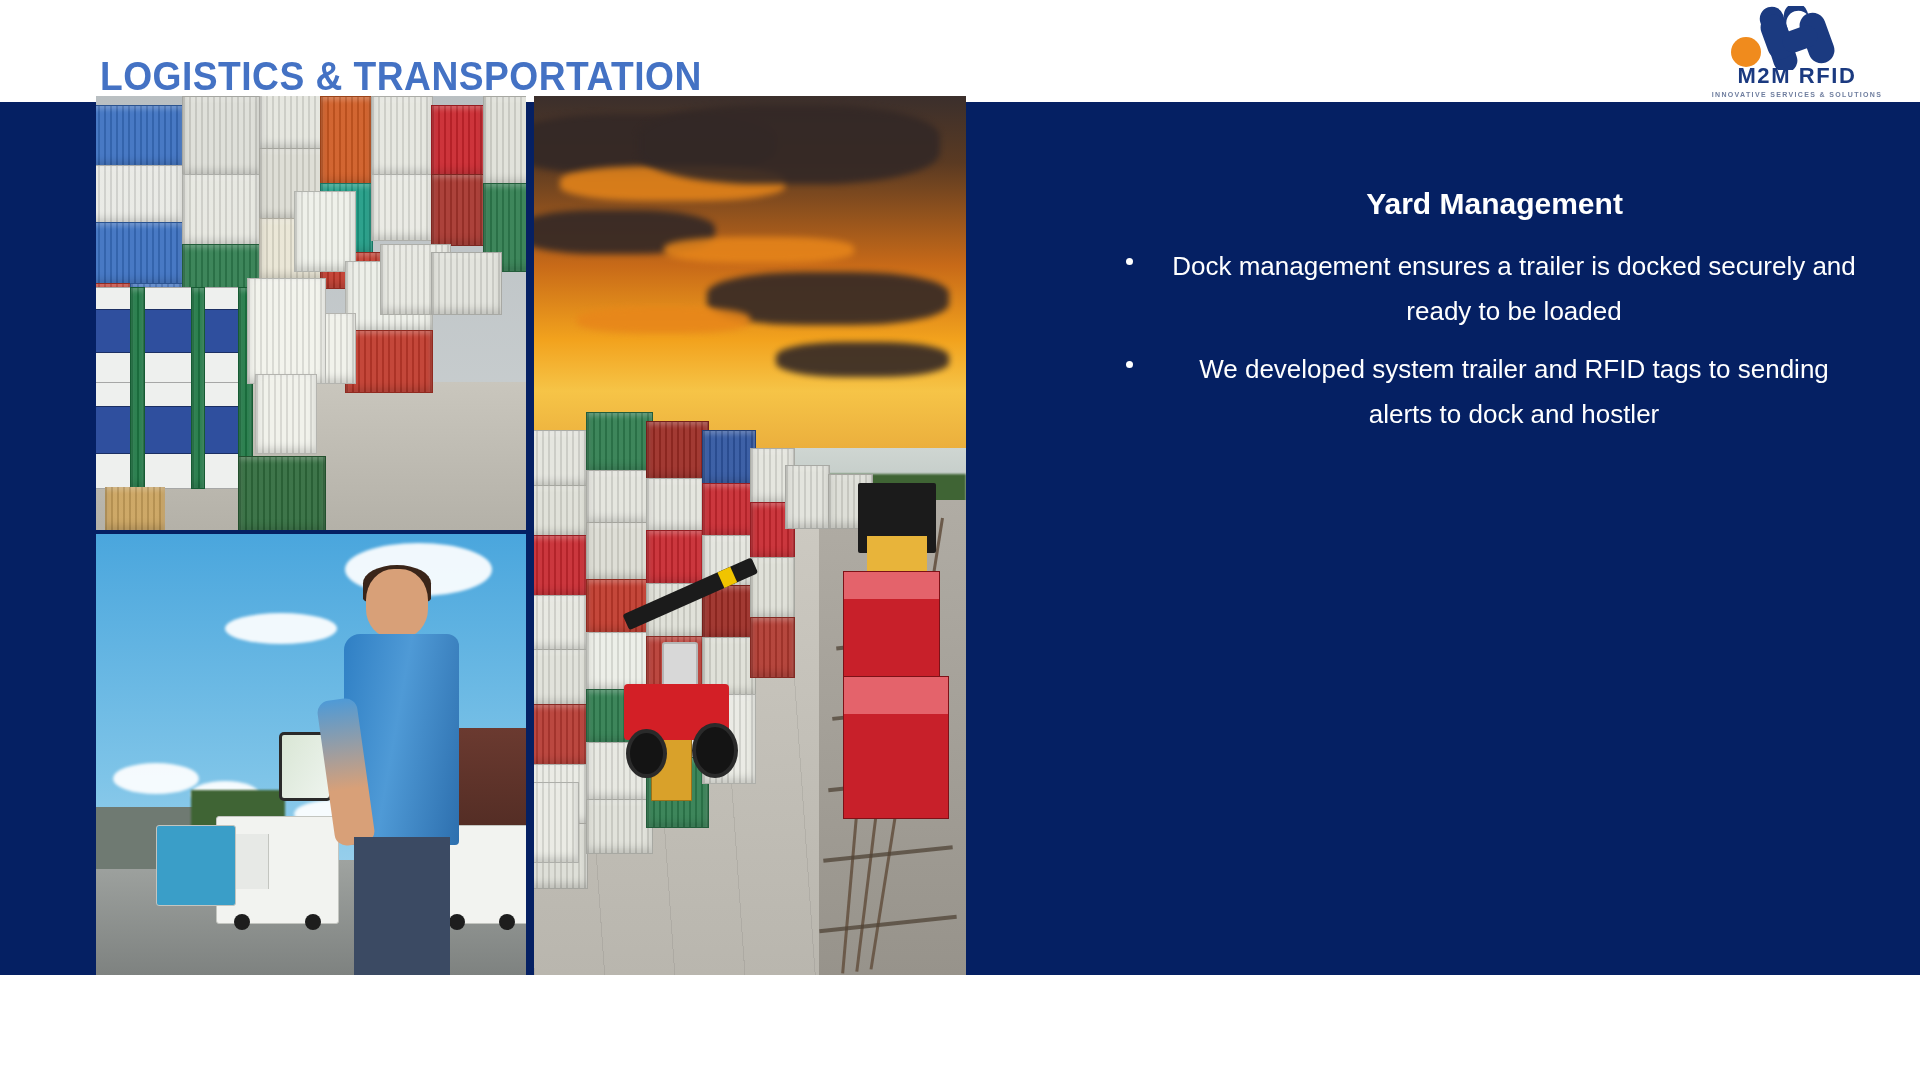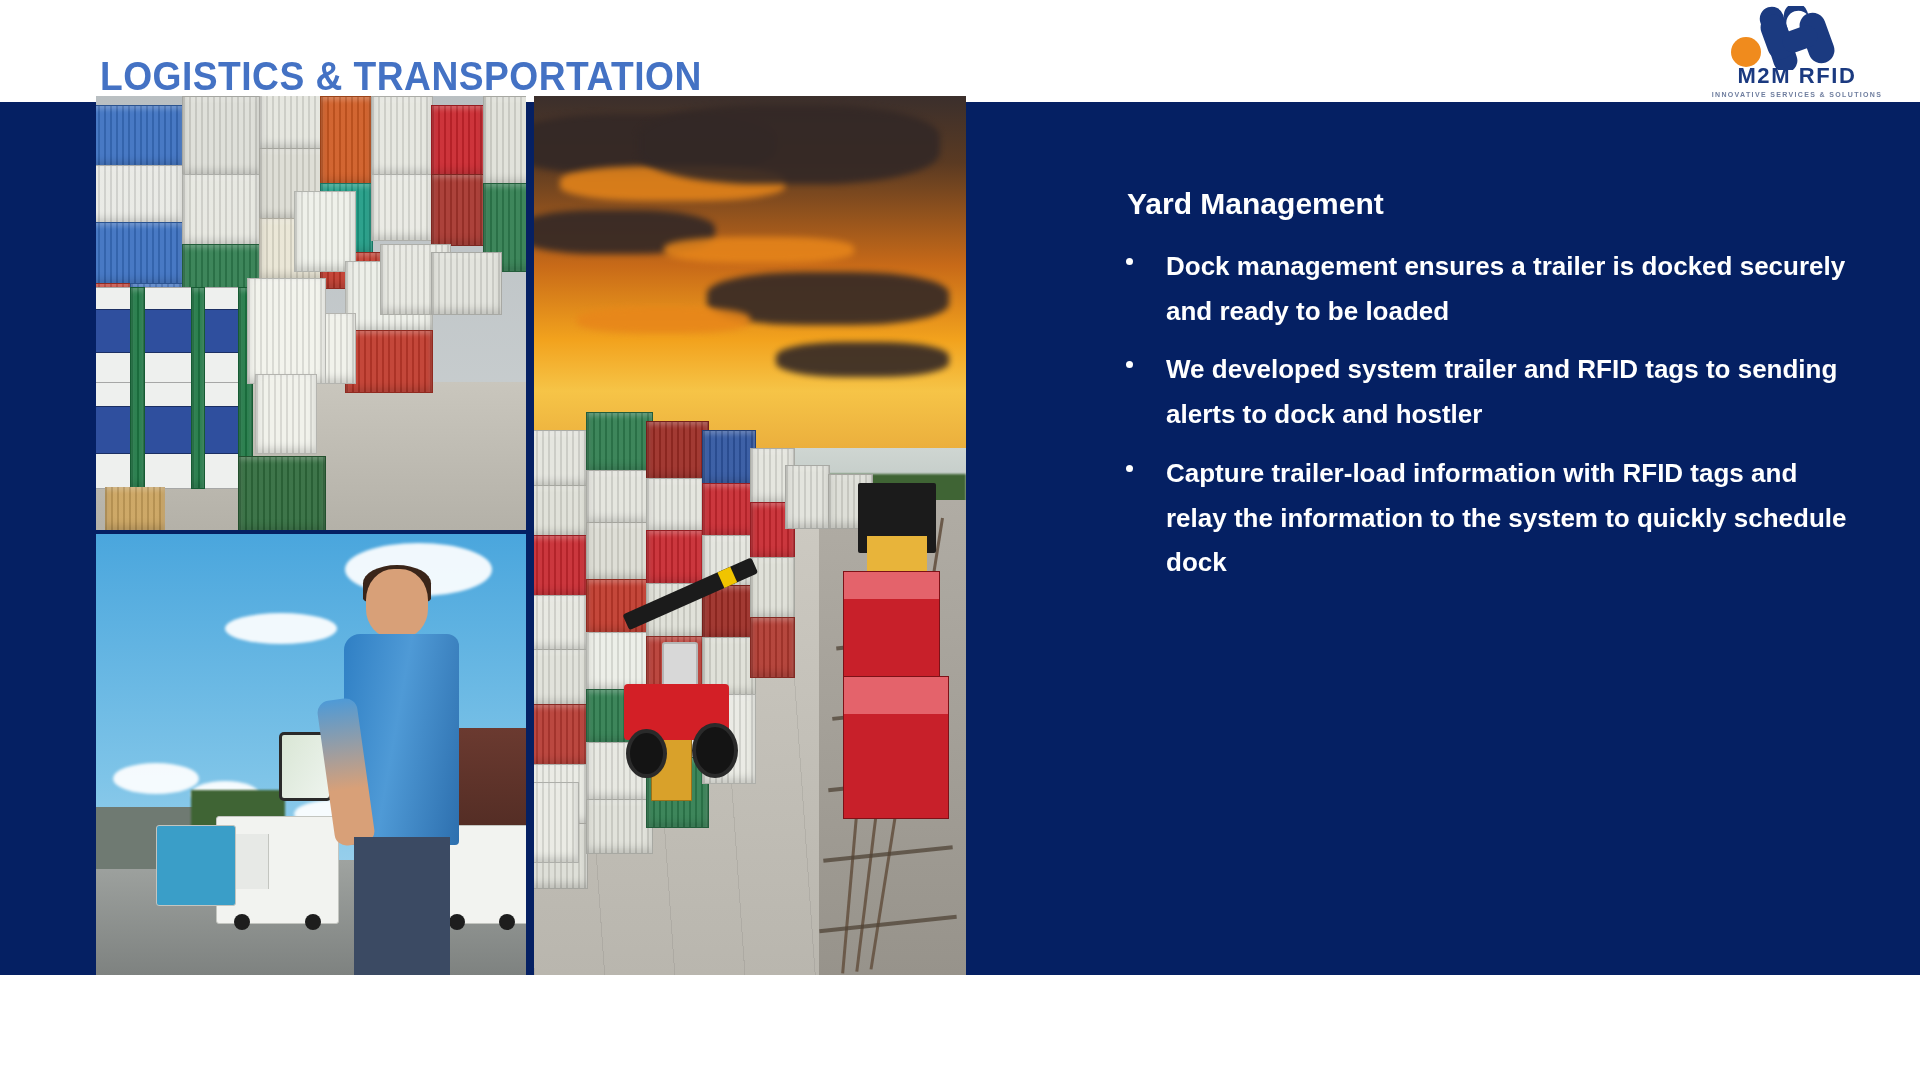--- a/index.html
+++ b/index.html
@@ -107,29 +107,29 @@
   .rs-body{position:absolute;left:8%;top:38%;width:72%;height:36%;background:#d31f26;border-radius:4px;}
   .rs-cab{position:absolute;left:34%;top:12%;width:22%;height:32%;background:#d8d8d8;border:2px solid #b5b5b5;border-radius:3px;}
   .rs-boom{position:absolute;left:10%;top:-6%;width:96%;height:11%;background:#1b1b1b;
     transform:rotate(-24deg);transform-origin:left center;border-radius:3px;}
   .rs-boom i{position:absolute;right:16%;top:0;width:10%;height:100%;background:#f0c400;}
   .rs-wheel{position:absolute;bottom:2%;width:22%;height:26%;background:#141414;border-radius:50%;
     border:4px solid #2a2a2a;}
   .stack-col{position:absolute;bottom:0;}
 
   
-  .text-col{position:absolute;left:1122px;top:186px;width:740px;z-index:5;color:#ffffff;}
+  .text-col{position:absolute;left:1122px;top:186px;width:740px;z-index:5;color:#ffffff;text-align:center;}
   .head-1,.head-2{
     font-size:30px;font-weight:700;line-height:1.2;margin:0 0 0 0;white-space:nowrap;
   }
   .head-1{margin-left:5px;}
   .head-2{margin-left:5px;margin-top:44px;}
   ul.bullets{list-style:none;margin:22px 0 0 0;padding:0;}
   ul.bullets li{position:relative;padding-left:44px;font-size:26px;line-height:1.72;
-    margin-bottom:14px;font-weight:700;}
+    margin-bottom:14px;font-weight:400;}
   ul.bullets li .dot{position:absolute;left:4px;top:14px;width:7px;height:7px;
     background:#ffffff;border-radius:50%;}
 </style>
 </head>
 <body>
 
 <div class="slide">
 
   <div class="navy-panel"></div>
 
@@ -339,20 +339,16 @@
     <div class="head-1">Yard Management</div>
     <ul class="bullets">
       <li>
         <span class="dot"></span>
         <span>Dock management ensures a trailer is docked securely and ready to be loaded</span>
       </li>
       <li>
         <span class="dot"></span>
         <span>We developed system trailer and RFID tags to sending alerts to dock and hostler</span>
       </li>
-      <li>
-        <span class="dot"></span>
-        <span>Capture trailer-load information with RFID tags and relay the information to the system to quickly schedule dock</span>
-      </li>
     </ul>
   </div>
 
 </div>
 
 </body></html>

